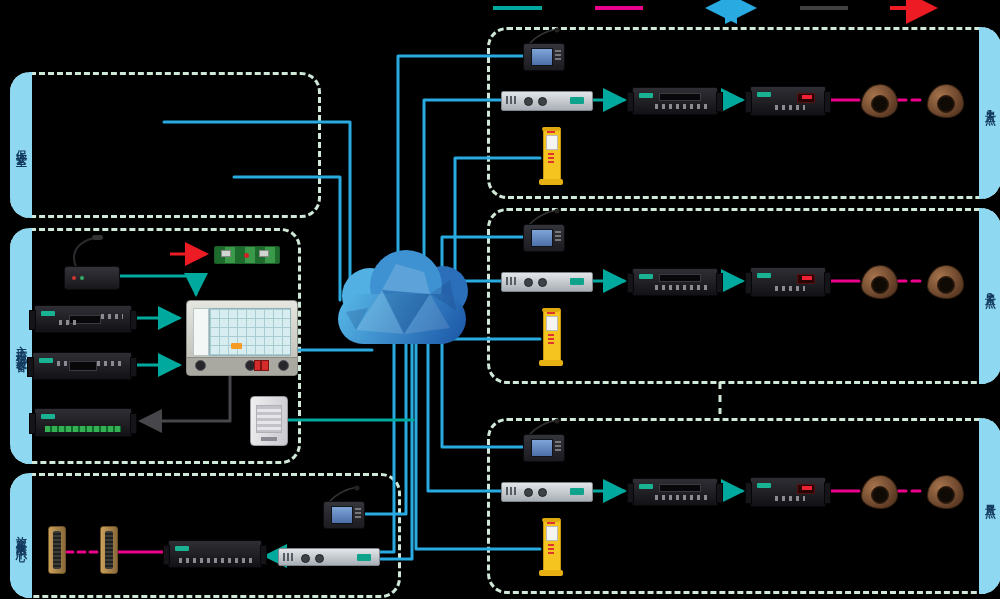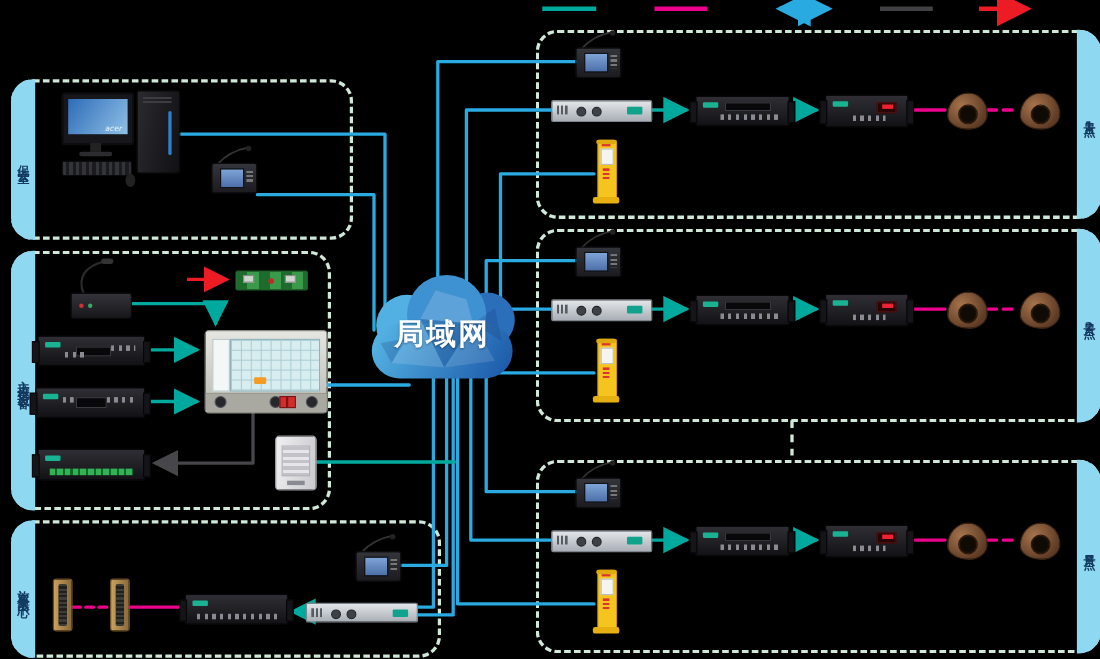--- a/index.html
+++ b/index.html
@@ -231,50 +231,22 @@
     <div class="cl cl-2"></div>
     <div class="cl cl-b"></div>
     <svg class="facets" width="128" height="96">
       <polygon points="18,80 44,40 66,84" fill="rgba(255,255,255,0.14)"></polygon>
       <polygon points="44,40 66,84 92,44" fill="rgba(12,34,96,0.20)"></polygon>
       <polygon points="92,44 66,84 112,78" fill="rgba(255,255,255,0.12)"></polygon>
       <polygon points="44,40 58,14 86,22 92,44" fill="rgba(255,255,255,0.16)"></polygon>
       <polygon points="8,62 18,80 30,58" fill="rgba(12,34,96,0.18)"></polygon>
       <polygon points="92,44 112,30 118,60" fill="rgba(12,34,96,0.16)"></polygon>
     </svg>
-    <div class="lbl">局域网</div>
-  </div>
-
-  <div class="devs" style="left:10px;top:72px;width:305px;height:140px;">
-    <div class="dev pc" style="left:46px;top:10px;">
-      <div class="mon">
-        <div class="mscr">
-          <div class="brand">acer</div>
-        </div>
-      </div>
-      <div class="stand"></div>
-        <div class="sbase"></div>
-      <div class="tower">
-          <div class="tv"></div>
-          <div class="tl"></div>
-        </div>
-      <div class="kbd"></div>
-      <div class="mouse"></div>
-    </div>
-    <div class="dev paging" style="left:182px;top:60px;">
-      <svg class="arm" width="36" height="18">
-        <path d="M4,17 C12,8 22,4 32,2" stroke="#333" stroke-width="1.6" fill="none"></path>
-          <circle cx="32" cy="3" r="2.5" fill="#222"></circle>
-      </svg>
-      <div class="body">
-          <div class="scr"></div>
-          <div class="btns"></div>
-        </div>
-    </div>
-  </div>
+  </div>
+
 
   <div class="devs" style="left:0;top:0;width:1000px;height:599px;">
     <div class="dev deskmic" style="left:64px;top:234px;">
       <svg width="44" height="34" style="position:absolute;left:4px;top:0;">
         <path d="M8,33 C2,18 10,8 26,4" stroke="#2b2b2f" stroke-width="2" fill="none"></path>
         <rect x="24" y="1" width="11" height="5" rx="2.5" fill="#333"></rect>
       </svg>
       <div class="base"></div>
         <div class="d1"></div>
         <div class="d2"></div>

